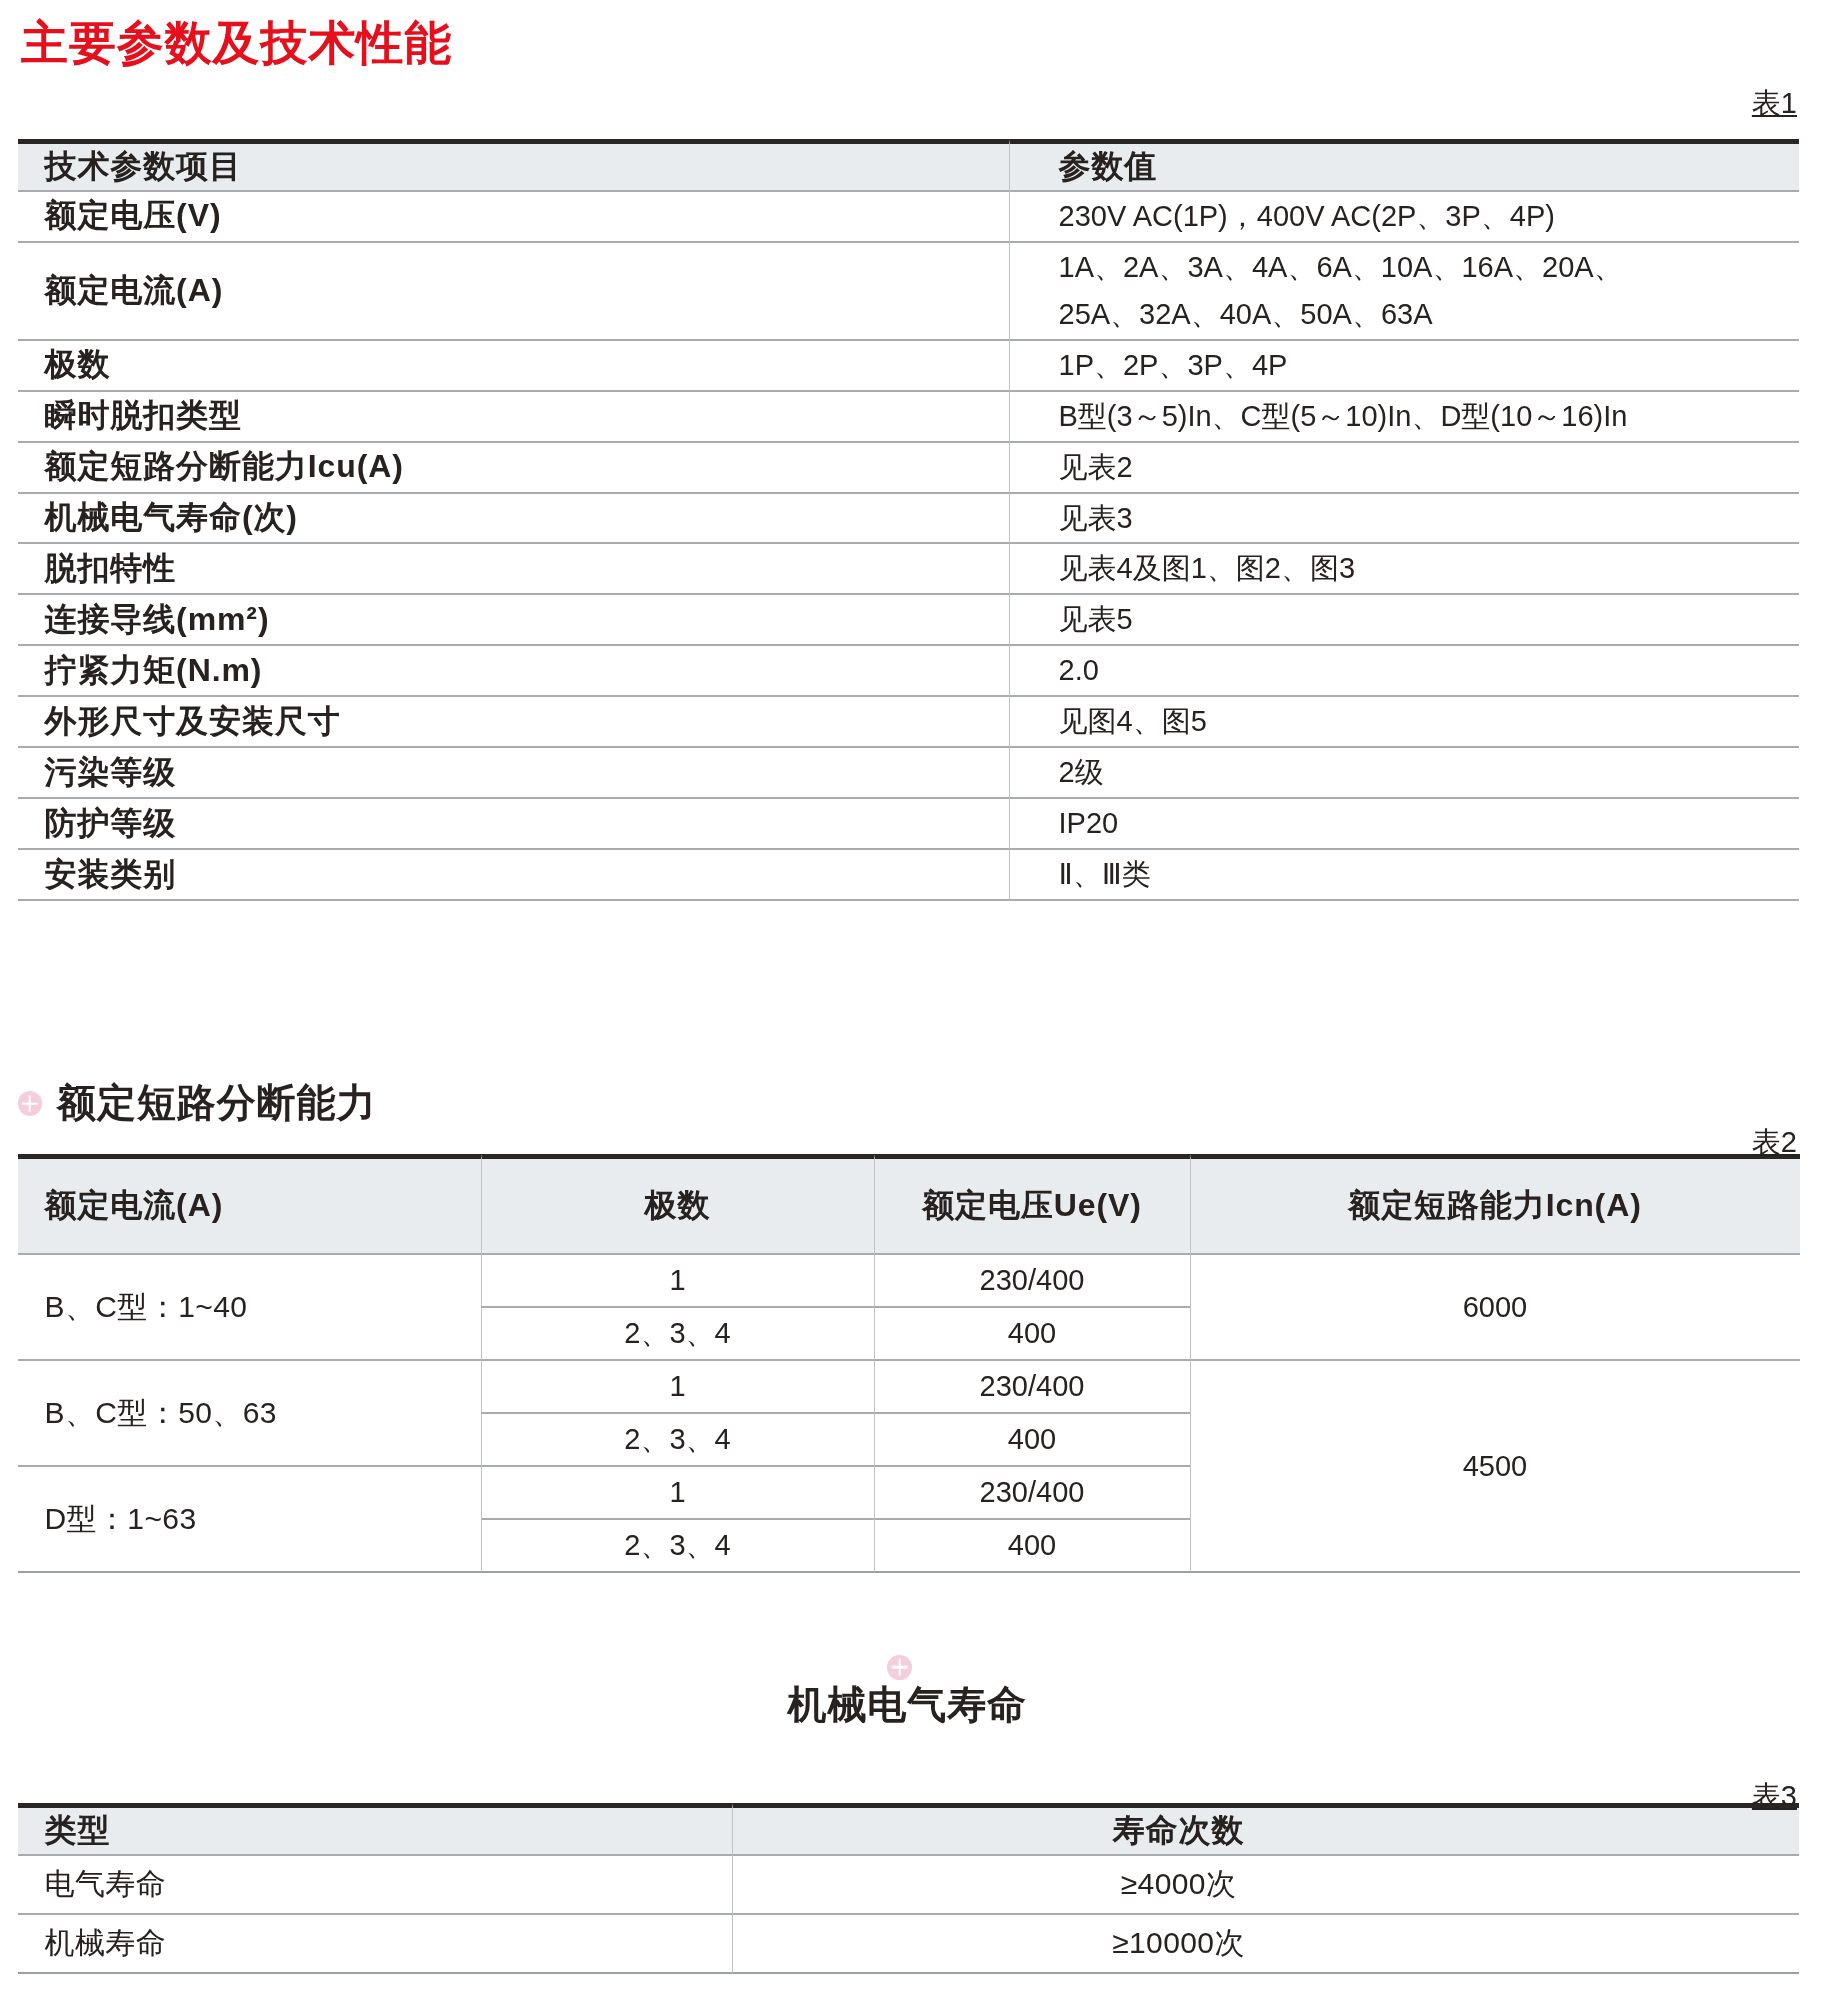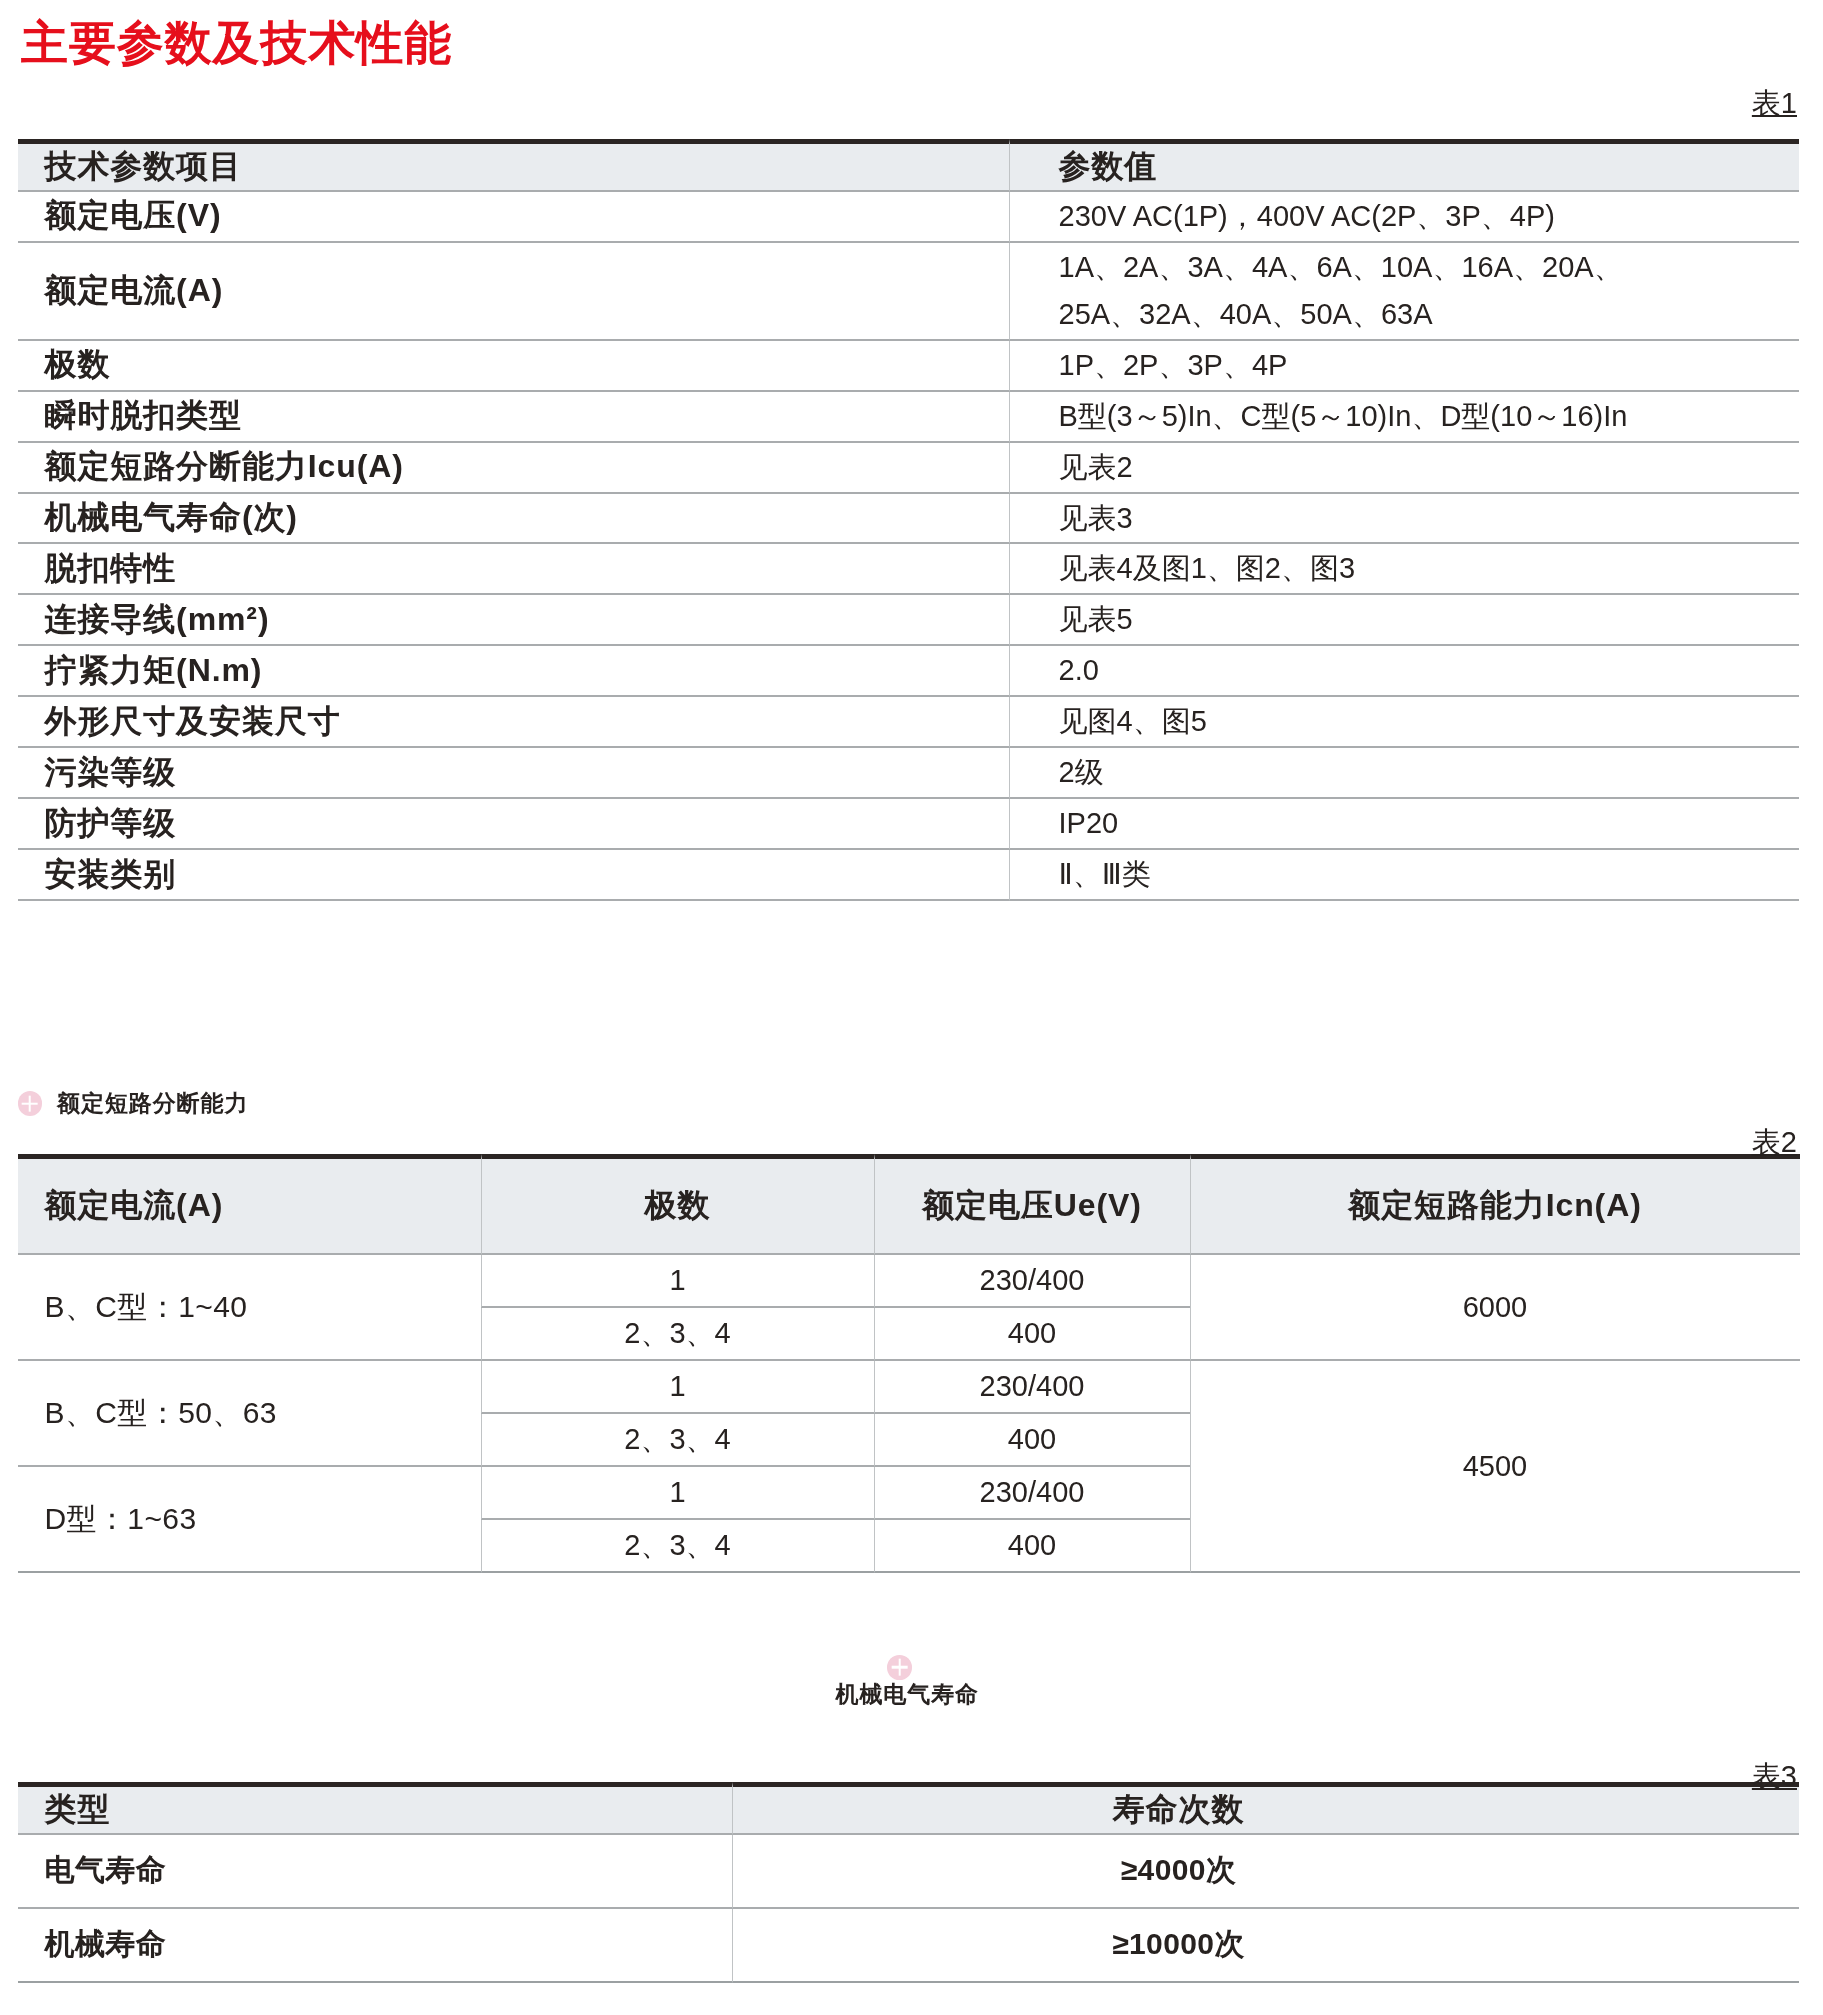--- a/index.html
+++ b/index.html
@@ -56,37 +56,37 @@
   .sec2{margin-top:175px;}
   .sec3{margin-top:82px;flex-direction:column;}
   .bullet{
     width:24.6px;height:24.6px;border-radius:50%;background:var(--pink);
     position:relative;flex:0 0 auto;margin-right:15px;
   }
   .bullet::before{content:"";position:absolute;left:50%;top:50%;width:16.7px;height:2.6px;
     background:#fff;transform:translate(-50%,-50%);}
   .bullet::after{content:"";position:absolute;left:50%;top:50%;width:2.6px;height:16.7px;
     background:#fff;transform:translate(-50%,-50%);}
-  .sectitle{font-size:23px;font-weight:700;letter-spacing:0.9px;line-height:1.3;}
+  .sectitle{font-size:39px;font-weight:700;letter-spacing:0.9px;line-height:1.3;}
   .secrow .tag{margin-left:auto;position:relative;top:29px;margin-top:20px;}
 
   
   .t2{margin-top:23px;}
   .t2 th{height:101px;}
   .t2 th.h1{padding-left:27px;}
   .t2 .ctr{text-align:center;}
   .t2 td{border-bottom:2.2px solid var(--line);height:53px;font-size:29px;}
   .t2 td.lbl{font-size:30px;font-weight:400;padding-left:27px;letter-spacing:0.4px;}
 
   
   .t3{margin-top:17.5px;}
   .t3 th{height:44px;}
   .t3 th.h1{padding-left:27px;}
   .t3 th.c2{ text-align:center;padding-right:175px;}
-  .t3 td{border-bottom:2.2px solid var(--line);height:74px;font-size:30px;font-weight:700;letter-spacing:0.4px;}
+  .t3 td{border-bottom:2.2px solid var(--line);height:59px;font-size:30px;font-weight:400;letter-spacing:0.4px;}
   .t3 td.lbl{padding-left:27px;}
   .t3 td.v2{text-align:center;padding-right:175px;}
 </style>
 </head>
 <body>
 
 <div class="page">
 
   <h1 class="title">主要参数及技术性能</h1>
 

